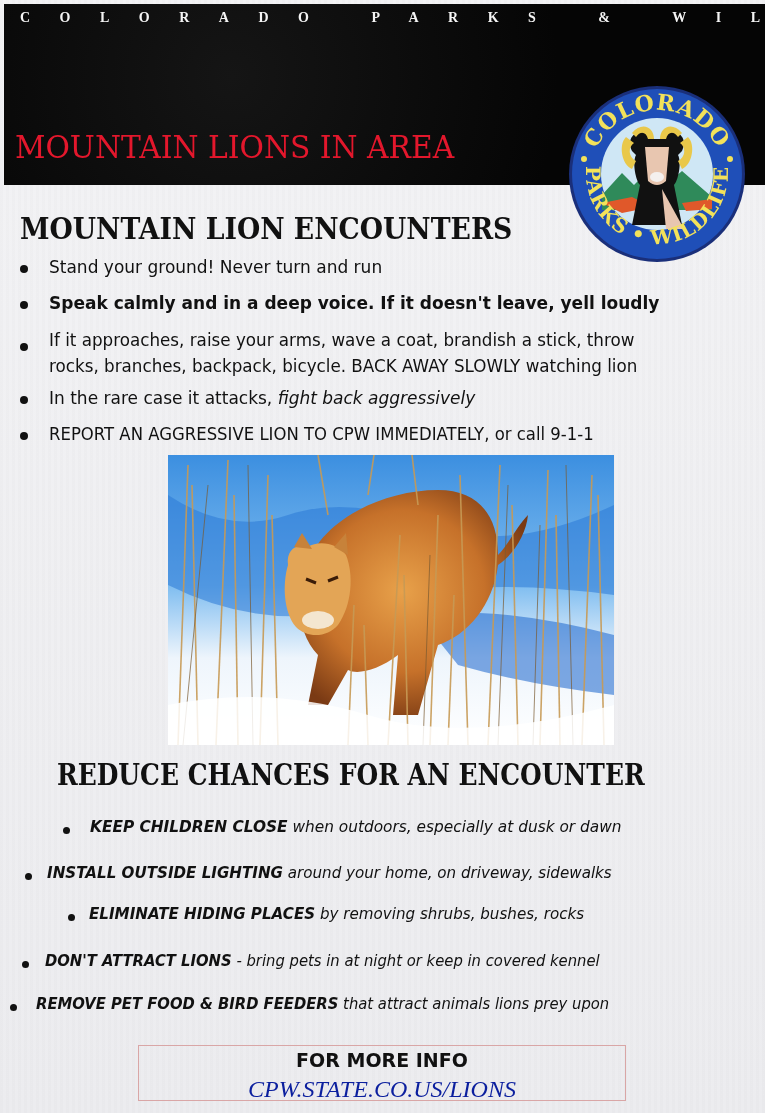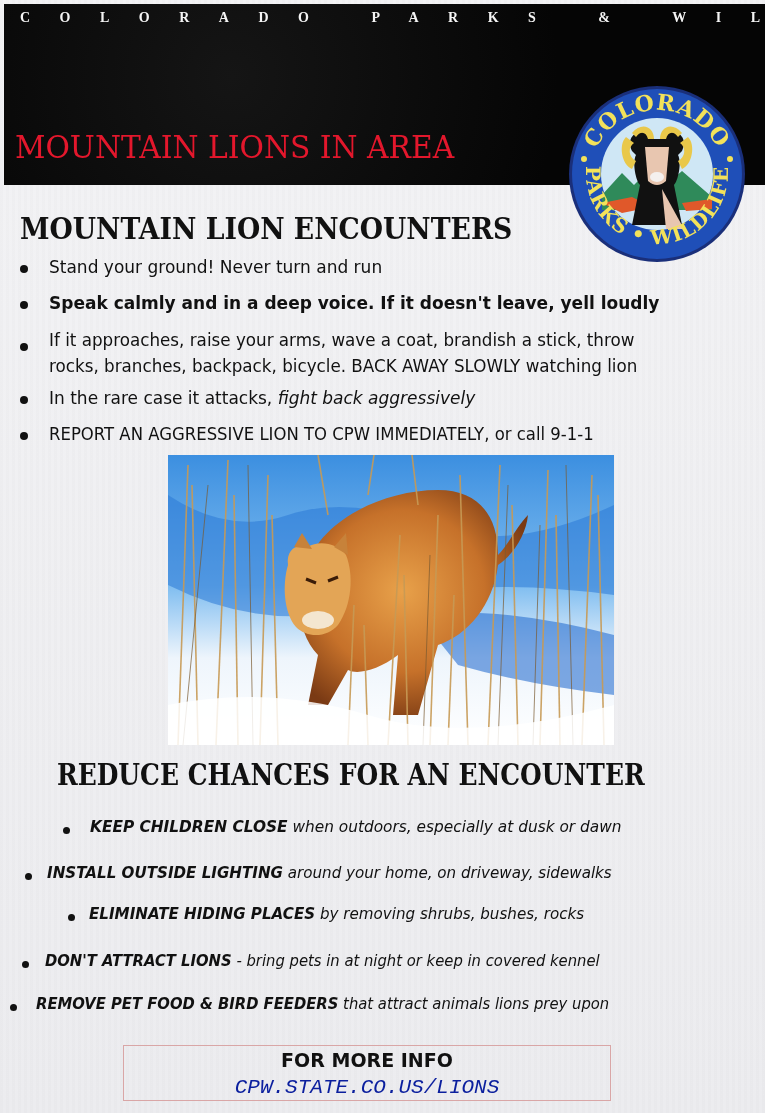--- a/index.html
+++ b/index.html
@@ -75,31 +75,31 @@
   }
   .it { font-style: italic; }
 
   .photo {
     position: absolute; left: 168px; top: 455px; width: 446px; height: 290px;
     overflow: hidden;
   }
   .photo svg { display: block; }
 
   .info-box {
-    position: absolute; left: 123px; top: 1045px; width: 488px; height: 56px;
+    position: absolute; left: 138px; top: 1045px; width: 488px; height: 56px;
     border: 1px solid #d9a6a6;
     text-align: center;
   }
   .info-label {
     position: absolute; left: 0; right: 0; top: 3px;
     font-family: "DejaVu Sans", sans-serif; font-weight: bold; font-size: 19px; color: #111;
   }
   .info-link {
     position: absolute; left: 0; right: 0; top: 30px;
-    font-family: Liberation Mono, monospace; font-style: italic; font-size: 21px; color: #0b1f9e;
+    font-family: Liberation Serif, serif; font-style: italic; font-size: 24px; color: #0b1f9e;
     text-decoration: none;
   }
 </style>
 </head>
 <body>
 
 <div class="sign">
 
   <div class="header">
     <div class="agency">COLORADO PARKS &amp; WILDLIFE</div>

